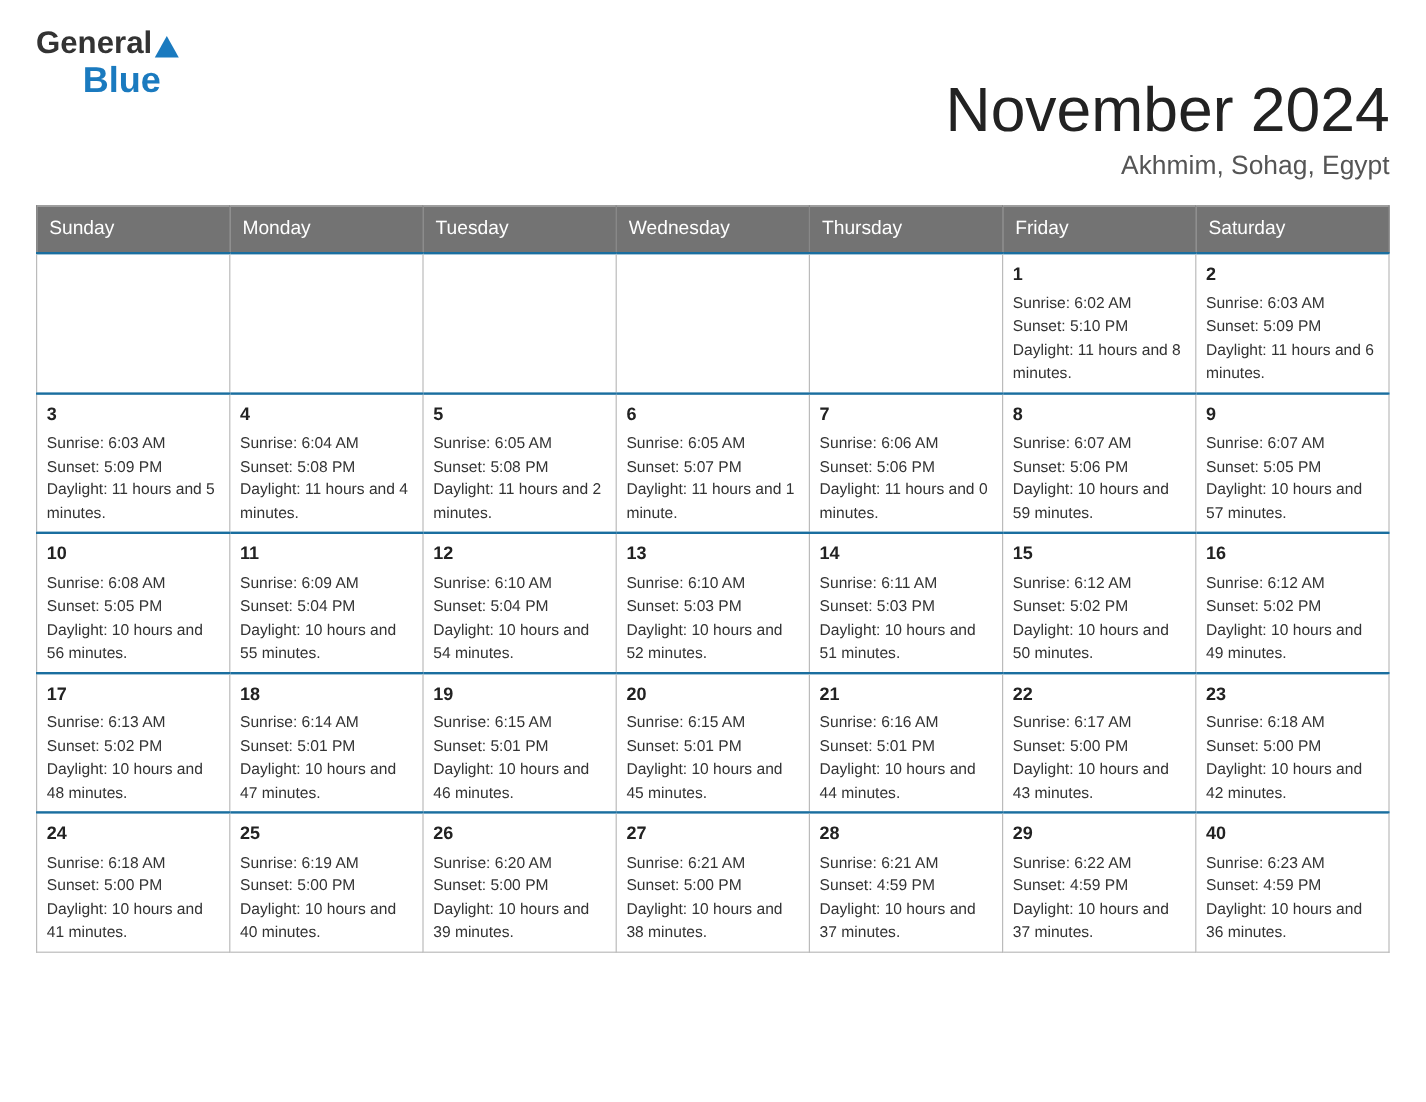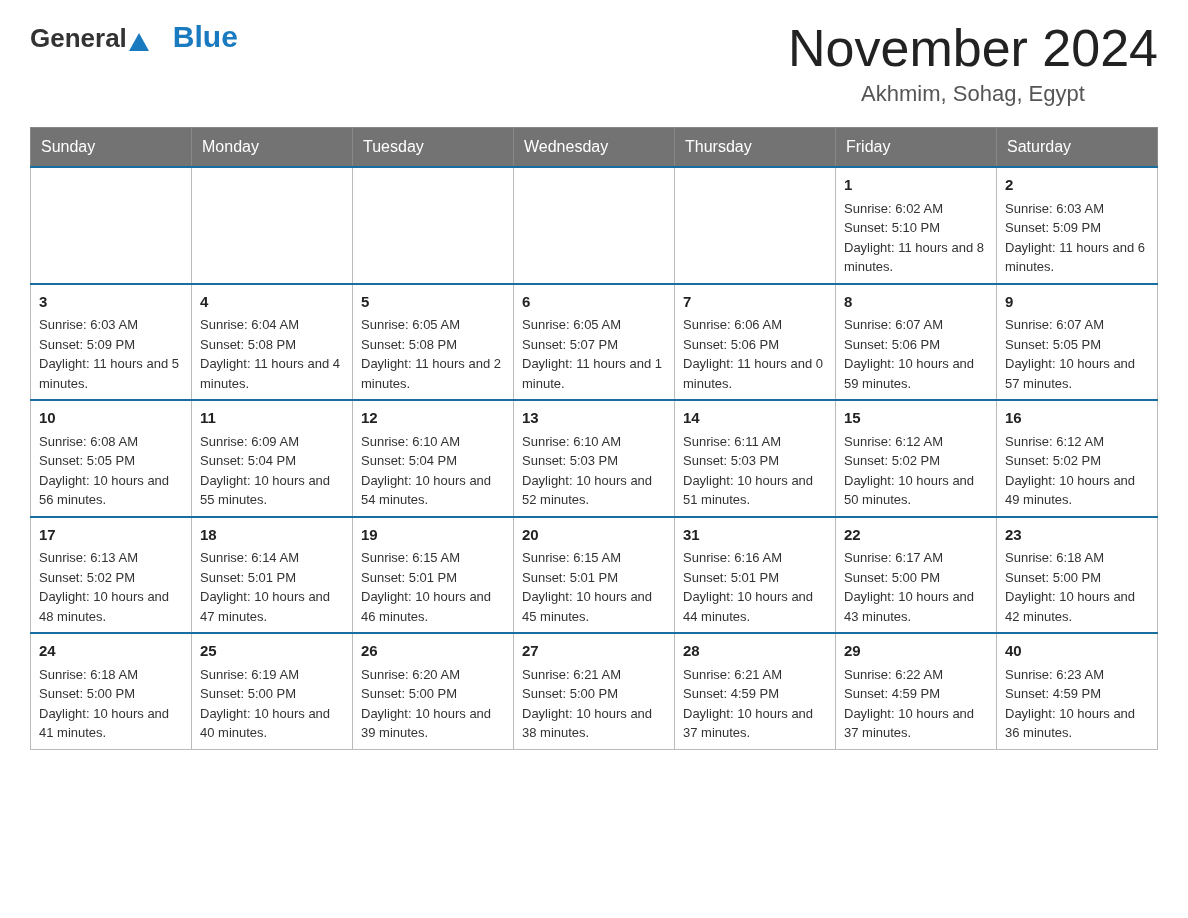--- a/index.html
+++ b/index.html
@@ -12,22 +12,22 @@
       min-height: 918px;
     }
     .header {
       display: flex;
       justify-content: space-between;
       align-items: flex-start;
       margin-bottom: 20px;
     }
     .logo {
       display: flex;
-      flex-direction: row;
-      align-items: flex-end;
+      flex-direction: column;
+      align-items: center;
     }
     .logo-text {
       display: flex;
       align-items: center;
       font-size: 26px;
       font-weight: bold;
       color: #333;
     }
     .logo-general { color: #333; }
     .logo-triangle {
@@ -40,21 +40,22 @@
       top: 3px;
     }
     .logo-blue {
       color: #1a7abf;
       font-size: 30px;
       font-weight: bold;
       margin-left: 22px;
       display: block;
     }
     .title-area {
-      text-align: center;
+      text-align: right;
+      margin-top: 44px;
     }
     .month-title {
       font-size: 52px;
       font-weight: normal;
       color: #222;
       line-height: 1.1;
     }
     .location-title {
       font-size: 22px;
       color: #555;
@@ -254,21 +255,21 @@
 Sunset: 5:01 PM
 Daylight: 10 hours and 46 minutes.</div>
         </td>
         <td>
           <span class="day-number">20</span>
           <div class="day-info" style="white-space: pre-line;">Sunrise: 6:15 AM
 Sunset: 5:01 PM
 Daylight: 10 hours and 45 minutes.</div>
         </td>
         <td>
-          <span class="day-number">31</span>
+          <span class="day-number">21</span>
           <div class="day-info" style="white-space: pre-line;">Sunrise: 6:16 AM
 Sunset: 5:01 PM
 Daylight: 10 hours and 44 minutes.</div>
         </td>
         <td>
           <span class="day-number">22</span>
           <div class="day-info" style="white-space: pre-line;">Sunrise: 6:17 AM
 Sunset: 5:00 PM
 Daylight: 10 hours and 43 minutes.</div>
         </td>

